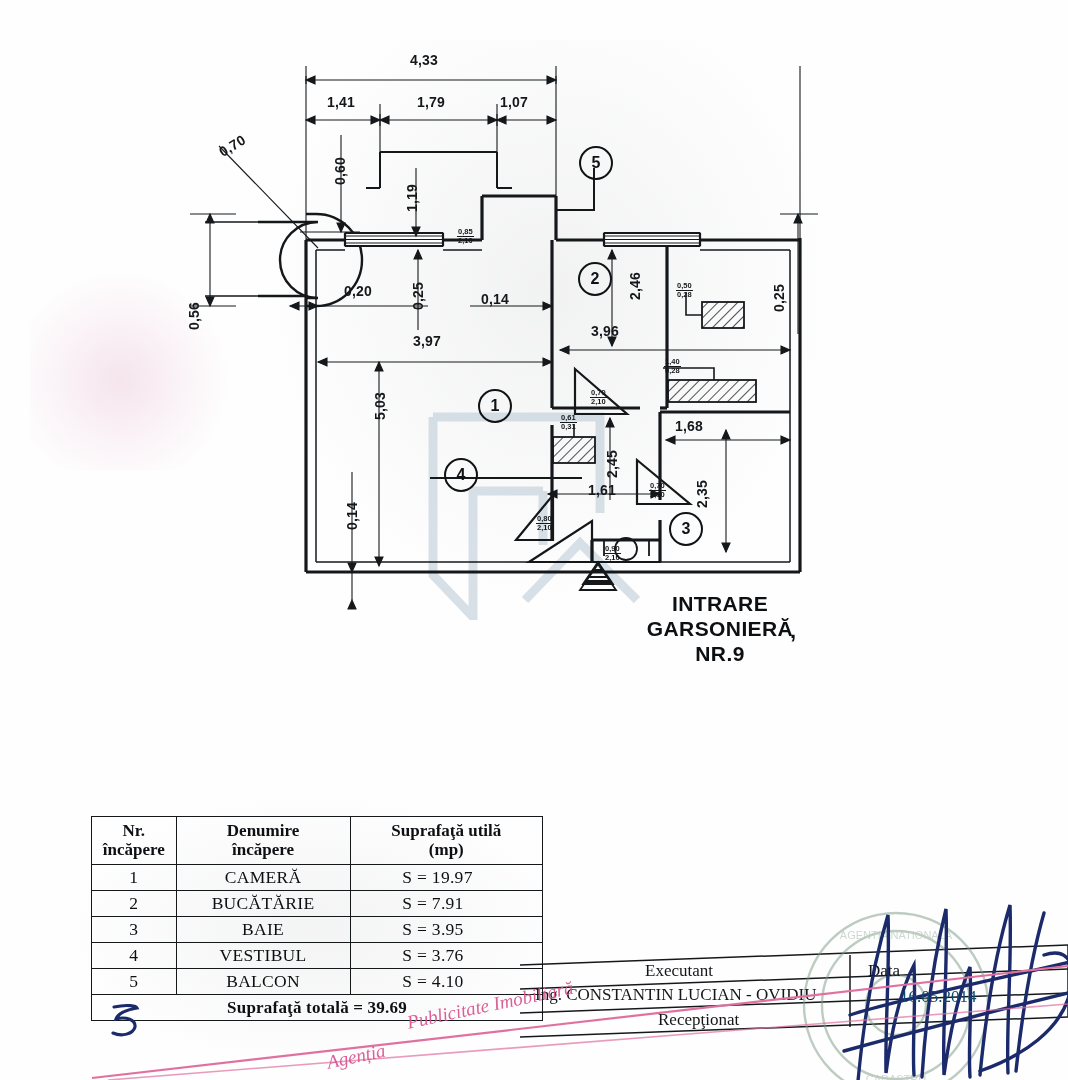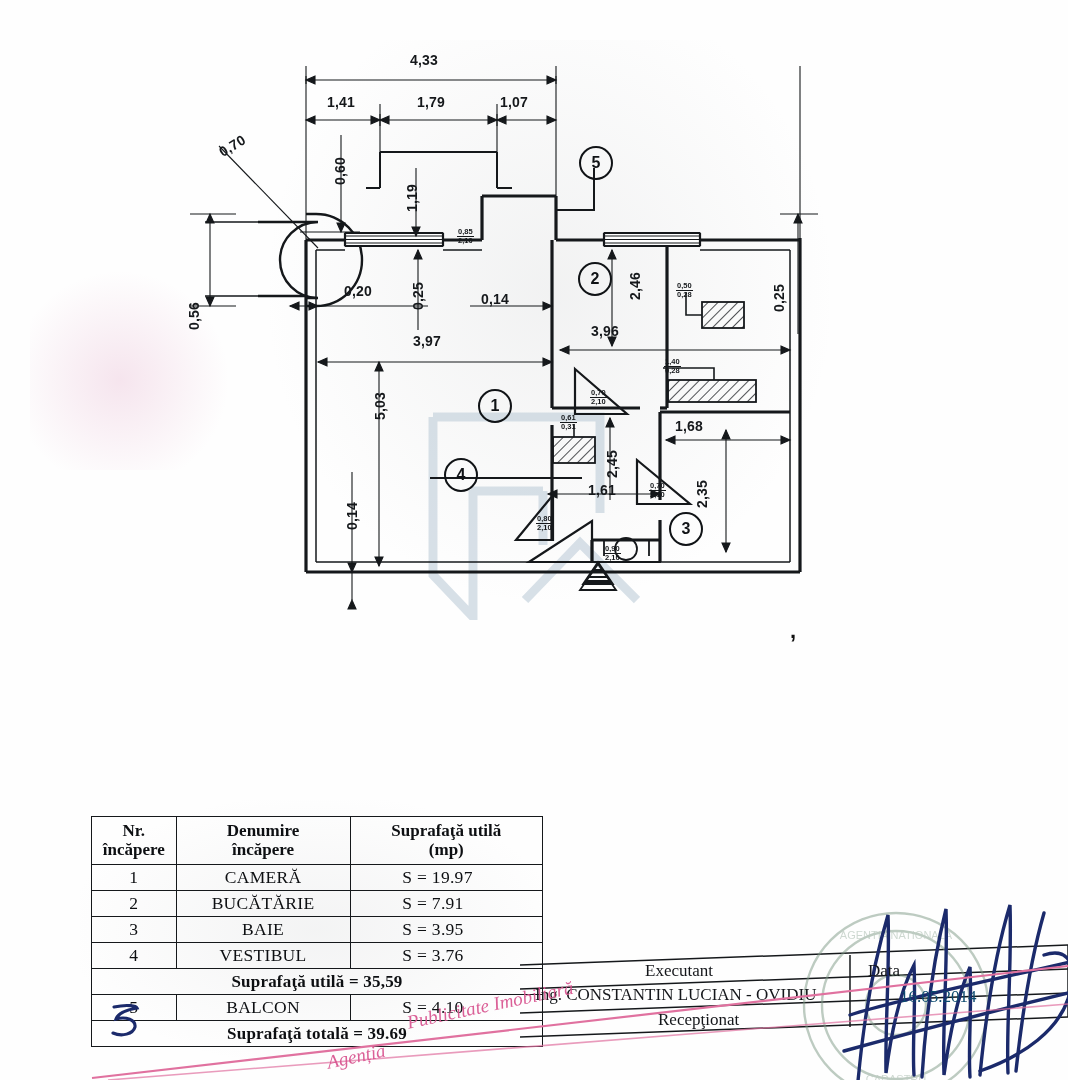--- a/index.html
+++ b/index.html
@@ -399,20 +399,25 @@
     <span class="top">0,90</span>
     <span class="bot">2,10</span>
   </div>
 
   <div class="rmnum" style="left:478px;top:389px;">1</div>
   <div class="rmnum" style="left:578px;top:262px;">2</div>
   <div class="rmnum" style="left:669px;top:512px;">3</div>
   <div class="rmnum" style="left:444px;top:458px;">4</div>
   <div class="rmnum" style="left:579px;top:146px;">5</div>
 
+  <div id="entry-label">
+    <div>INTRARE</div>
+    <div>GARSONIERĂ</div>
+    <div>NR.9</div>
+  </div>
   <div id="entry-comma">,</div>
 
   <div id="table-wrap">
     <table>
       <thead>
         <tr>
           <th class="col-nr">
             <div>Nr.</div>
             <div>încăpere</div>
           </th>
@@ -440,23 +445,20 @@
         <tr>
           <td class="col-nr">3</td>
           <td class="col-name">BAIE</td>
           <td class="col-area"><span class="area-cell">S  =   3.95</span></td>
         </tr>
         <tr>
           <td class="col-nr">4</td>
           <td class="col-name">VESTIBUL</td>
           <td class="col-area"><span class="area-cell">S  =   3.76</span></td>
         </tr>
-        <tr class="sum">
-          <td colspan="3">Suprafaţă utilă = 35,59</td>
-        </tr>
         <tr>
           <td class="col-nr">5</td>
           <td class="col-name">BALCON</td>
           <td class="col-area"><span class="area-cell">S  =   4.10</span></td>
         </tr>
         <tr class="sum">
           <td colspan="3">Suprafaţă totală = 39.69</td>
         </tr>
       </tbody>
     </table>

